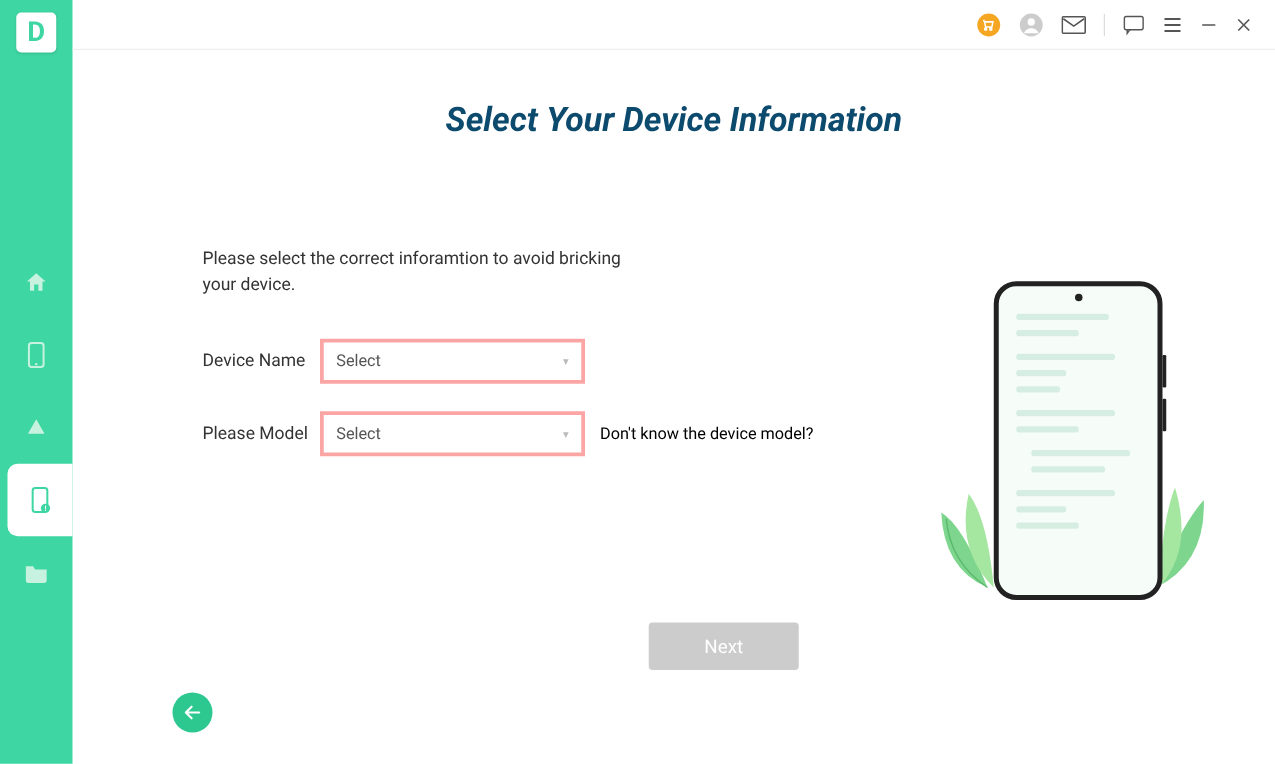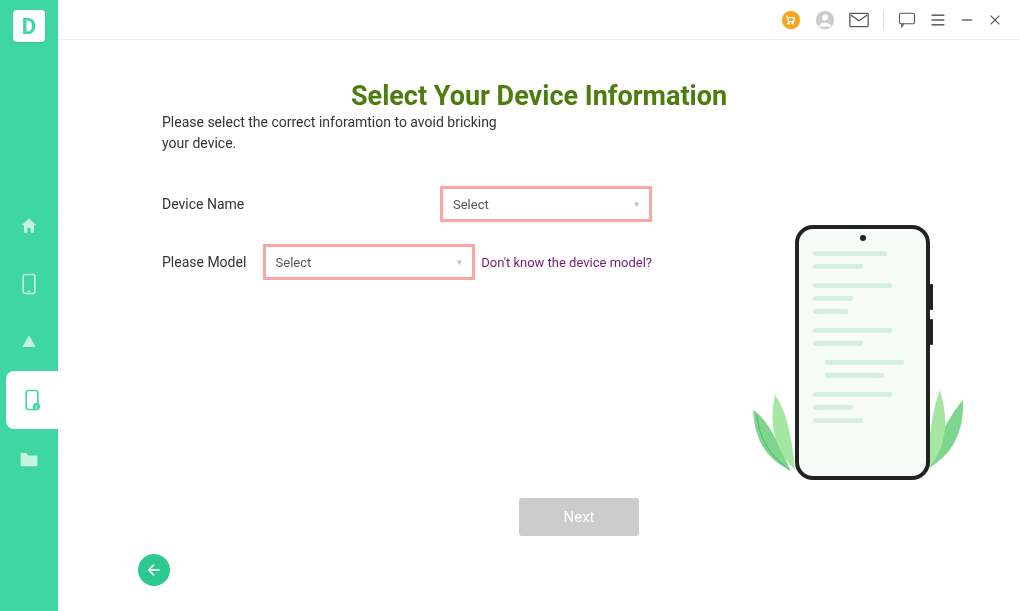--- a/index.html
+++ b/index.html
@@ -59,59 +59,61 @@
     .main {
       position: absolute;
       left: 58px; top: 40px;
       width: 962px; height: 571px;
       padding-top: 40px;
     }
     .page-title {
       text-align: center;
       font-size: 27px;
       font-weight: 700;
-      color: #4d7c0f;
+      color: #0c4a6e;
+      margin-bottom: 85px;
+      font-style: italic;
     }
     .content-row {
       display: flex;
       padding-left: 104px;
       gap: 30px;
     }
     .form-area { width: 490px; }
     .instruction {
       font-size: 14px;
       color: #333;
       line-height: 1.5;
       margin-bottom: 32px;
       max-width: 340px;
     }
     .form-row {
       display: flex; align-items: center;
       margin-bottom: 22px;
-      justify-content: space-between;
     }
     .form-label {
       width: 94px;
       font-size: 14px;
       color: #333;
     }
     .form-select {
       width: 212px; height: 36px;
       border: 3px solid #fca5a5;
       background: #fff;
       display: flex; align-items: center; justify-content: space-between;
       padding: 0 10px;
       font-size: 13px;
       color: #555;
       cursor: pointer;
     }
     .form-select .chev { font-size: 9px; color: #bbb; }
     .help-link {
+      margin-left: 12px;
       font-size: 13px;
-      color: #701a75;
+      color: #000000;
       cursor: pointer;
     }
     
     .illustration {
       position: absolute;
       right: 60px; top: 185px;
       width: 210px; height: 270px;
     }
     .phone {
       position: absolute;

